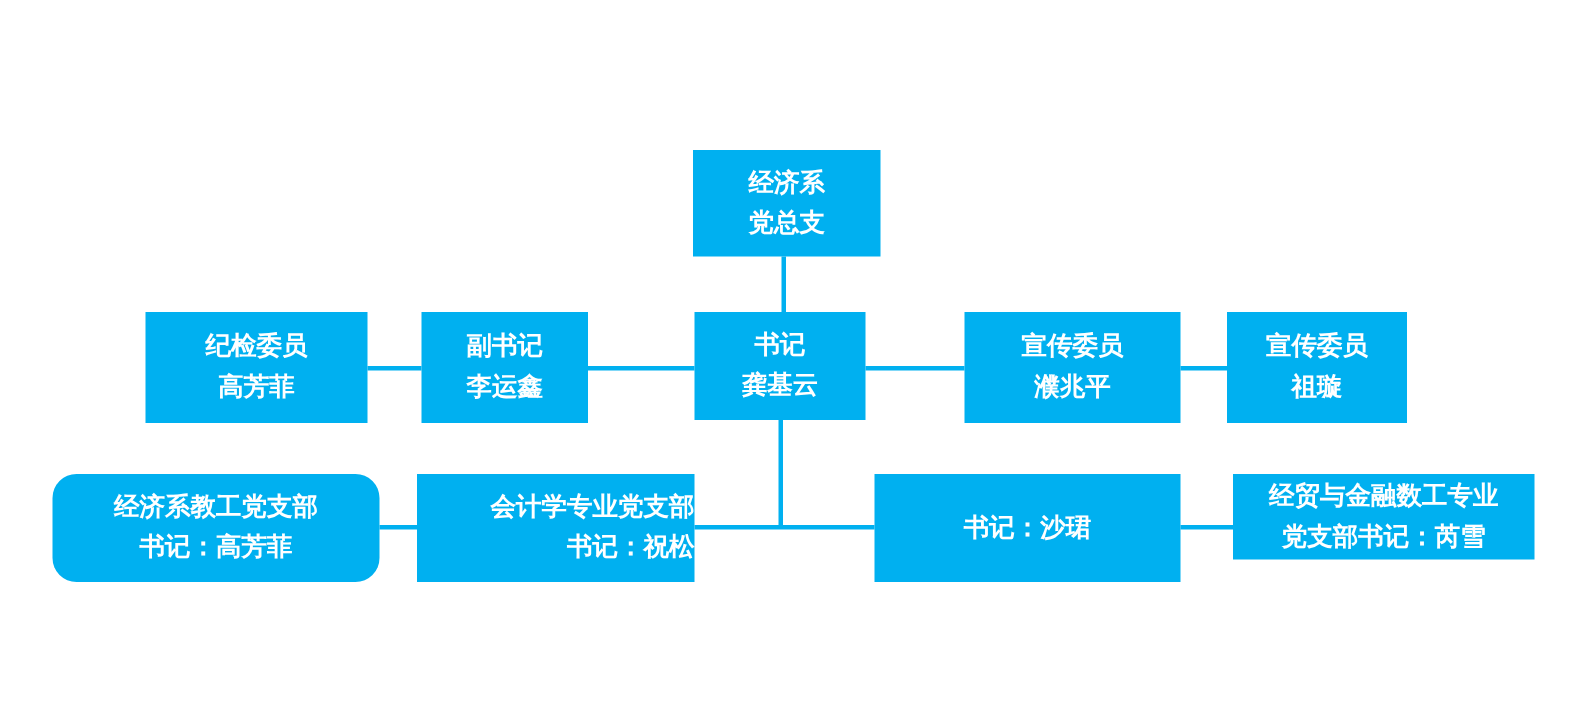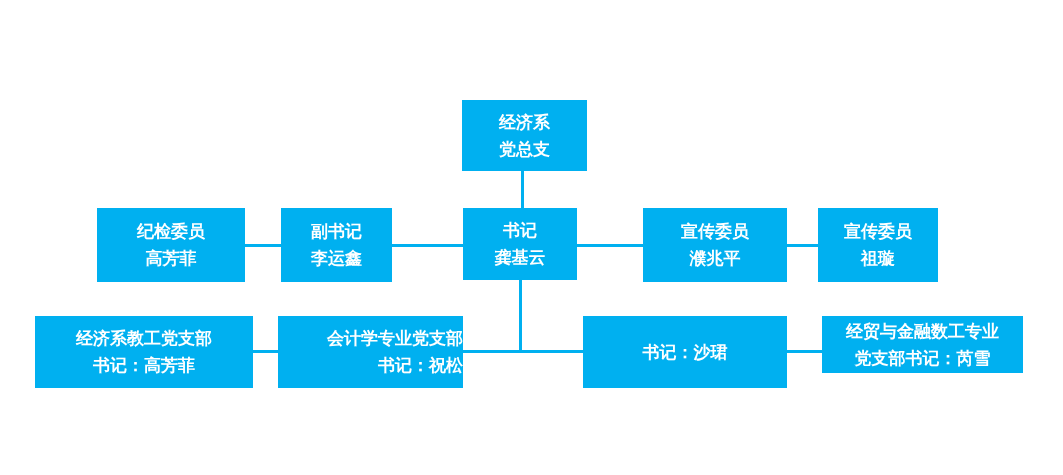--- a/index.html
+++ b/index.html
@@ -73,21 +73,21 @@
   <div class="node" style="left:643px; top:208px; width:144px; height:74px;">
     <span>宣传委员</span>
     <span>濮兆平</span>
   </div>
 
   <div class="node" style="left:818px; top:208px; width:120px; height:74px;">
     <span>宣传委员</span>
     <span>祖璇</span>
   </div>
 
-  <div class="node" style="left:35px; top:316px; width:218px; height:72px;">
+  <div class="node" style="left:35px; top:316px; width:218px; height:72px;border-radius:16px;">
     <span>经济系教工党支部</span>
     <span>书记：高芳菲</span>
   </div>
 
   <div class="node" style="left:278px; top:316px; width:185px; height:72px;align-items:flex-end;">
     <span>会计学专业党支部</span>
     <span>书记：祝松</span>
   </div>
 
   <div class="node" style="left:583px; top:316px; width:204px; height:72px;">

